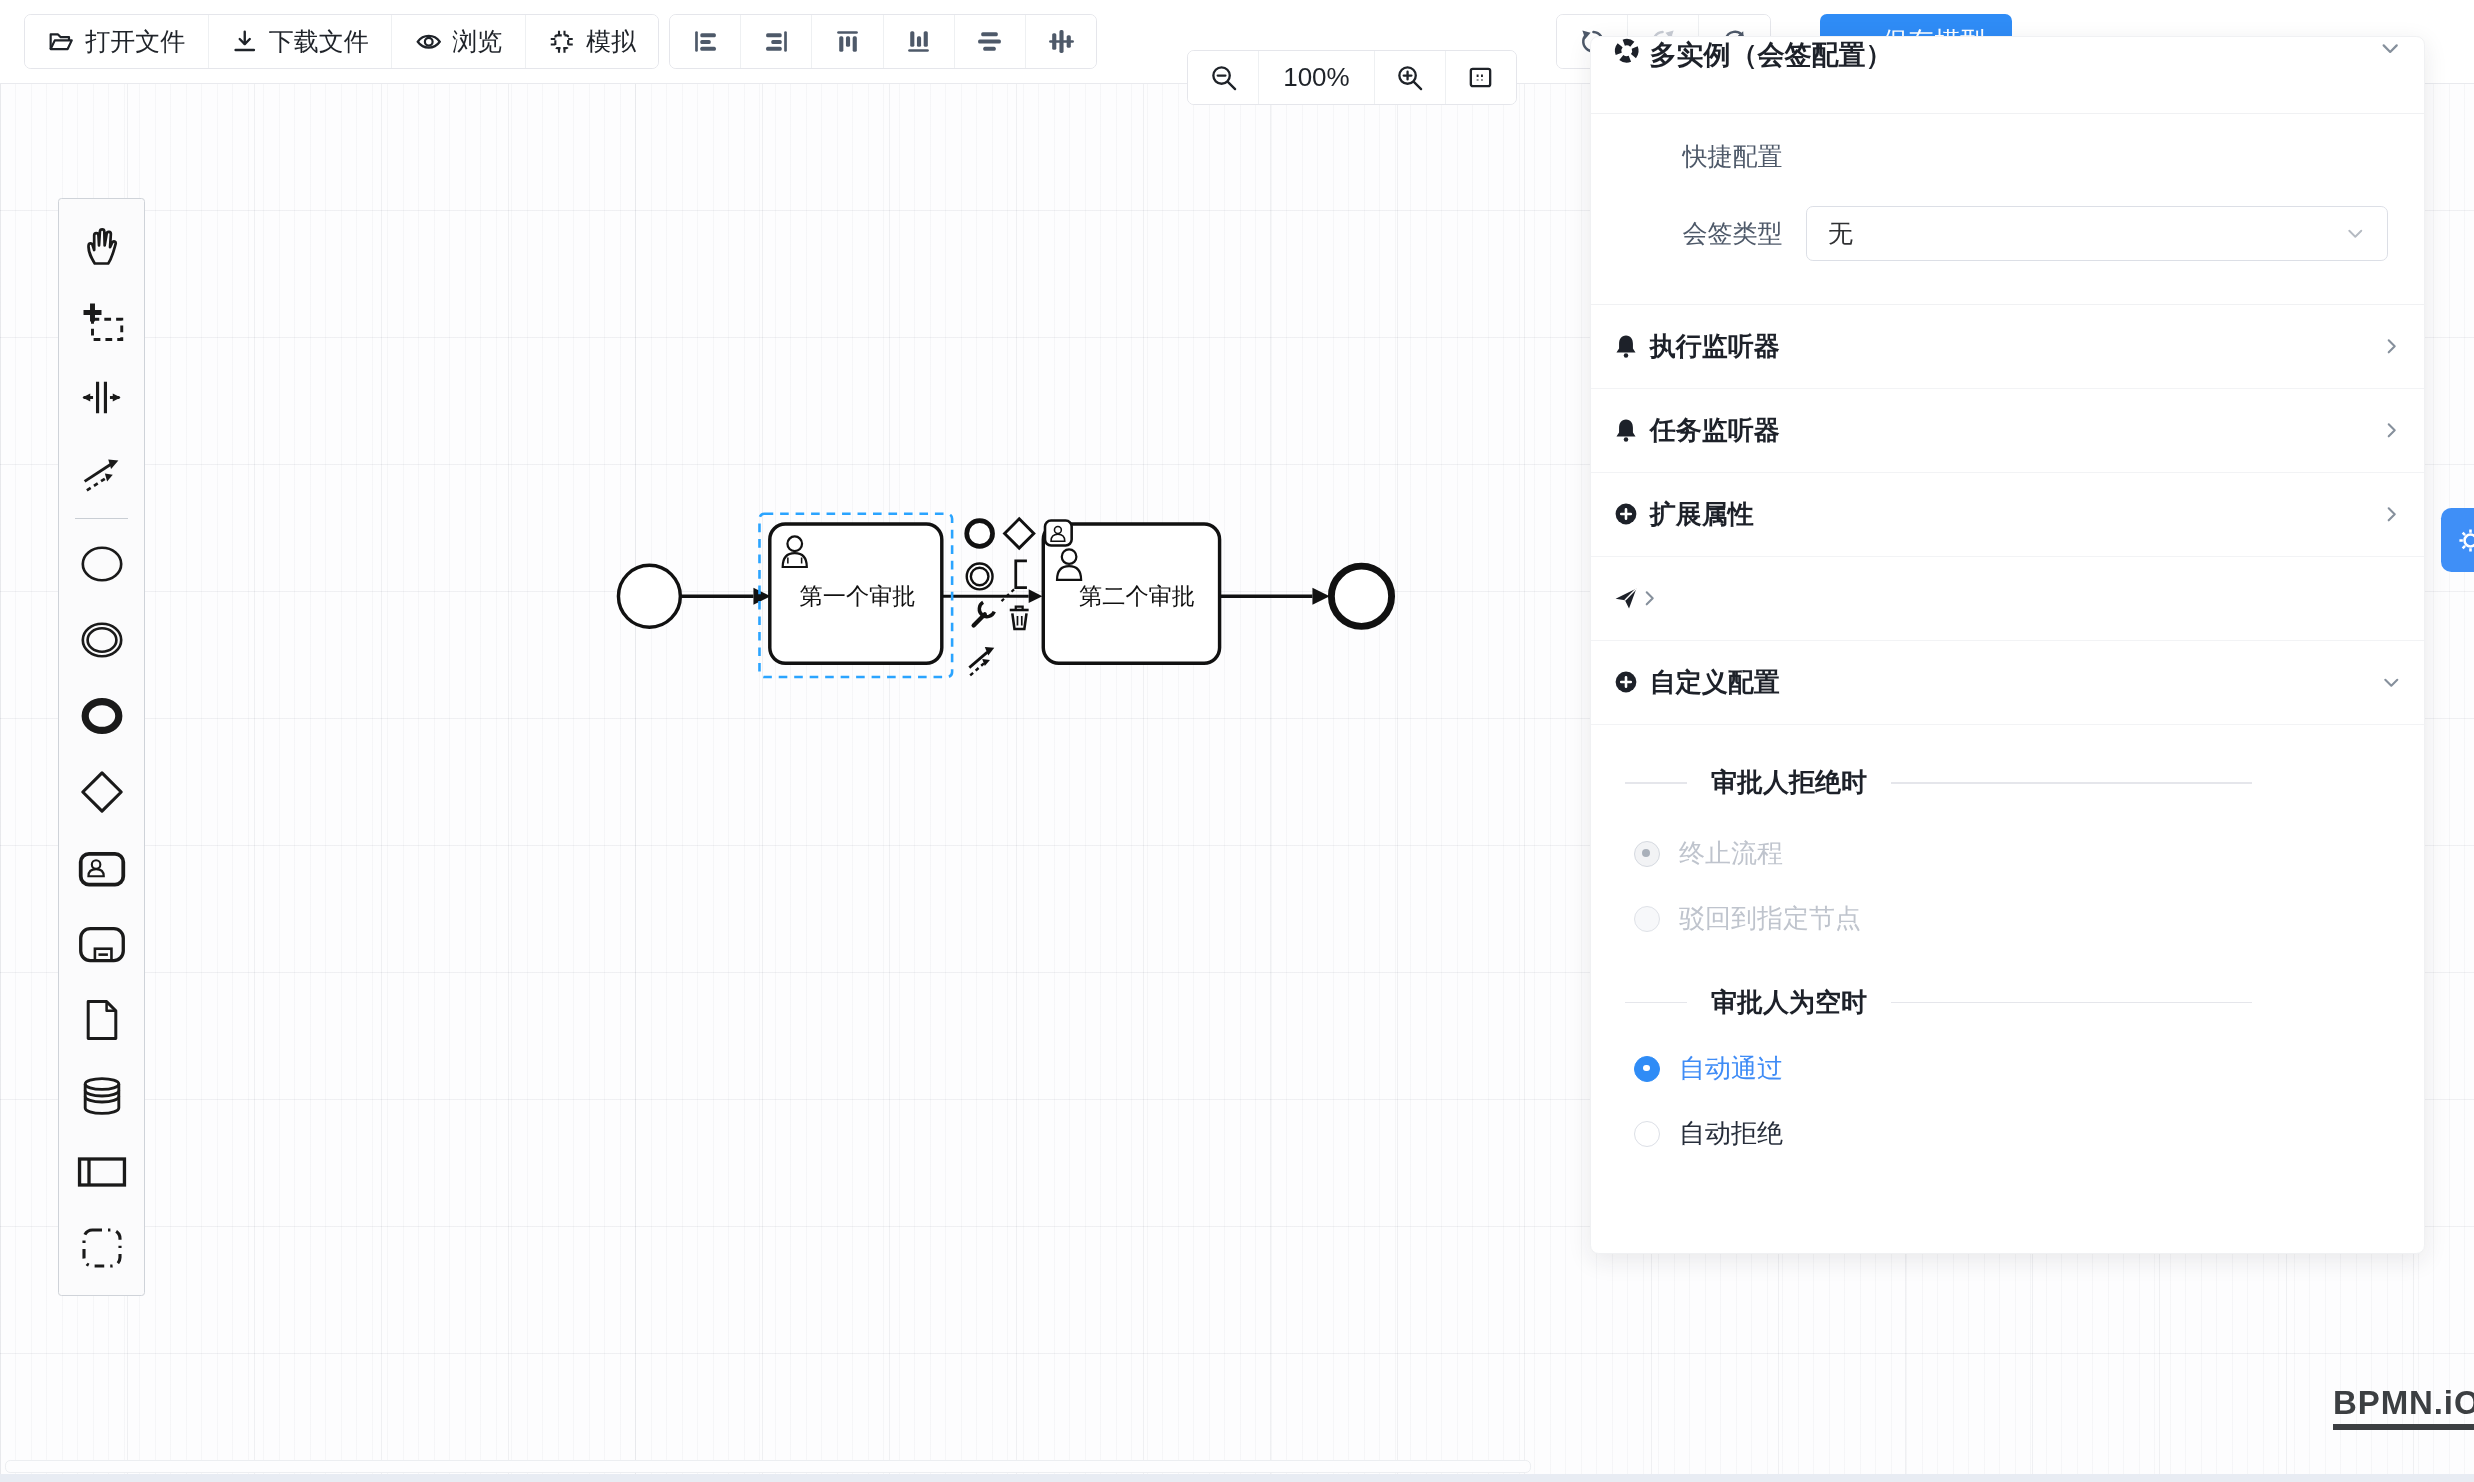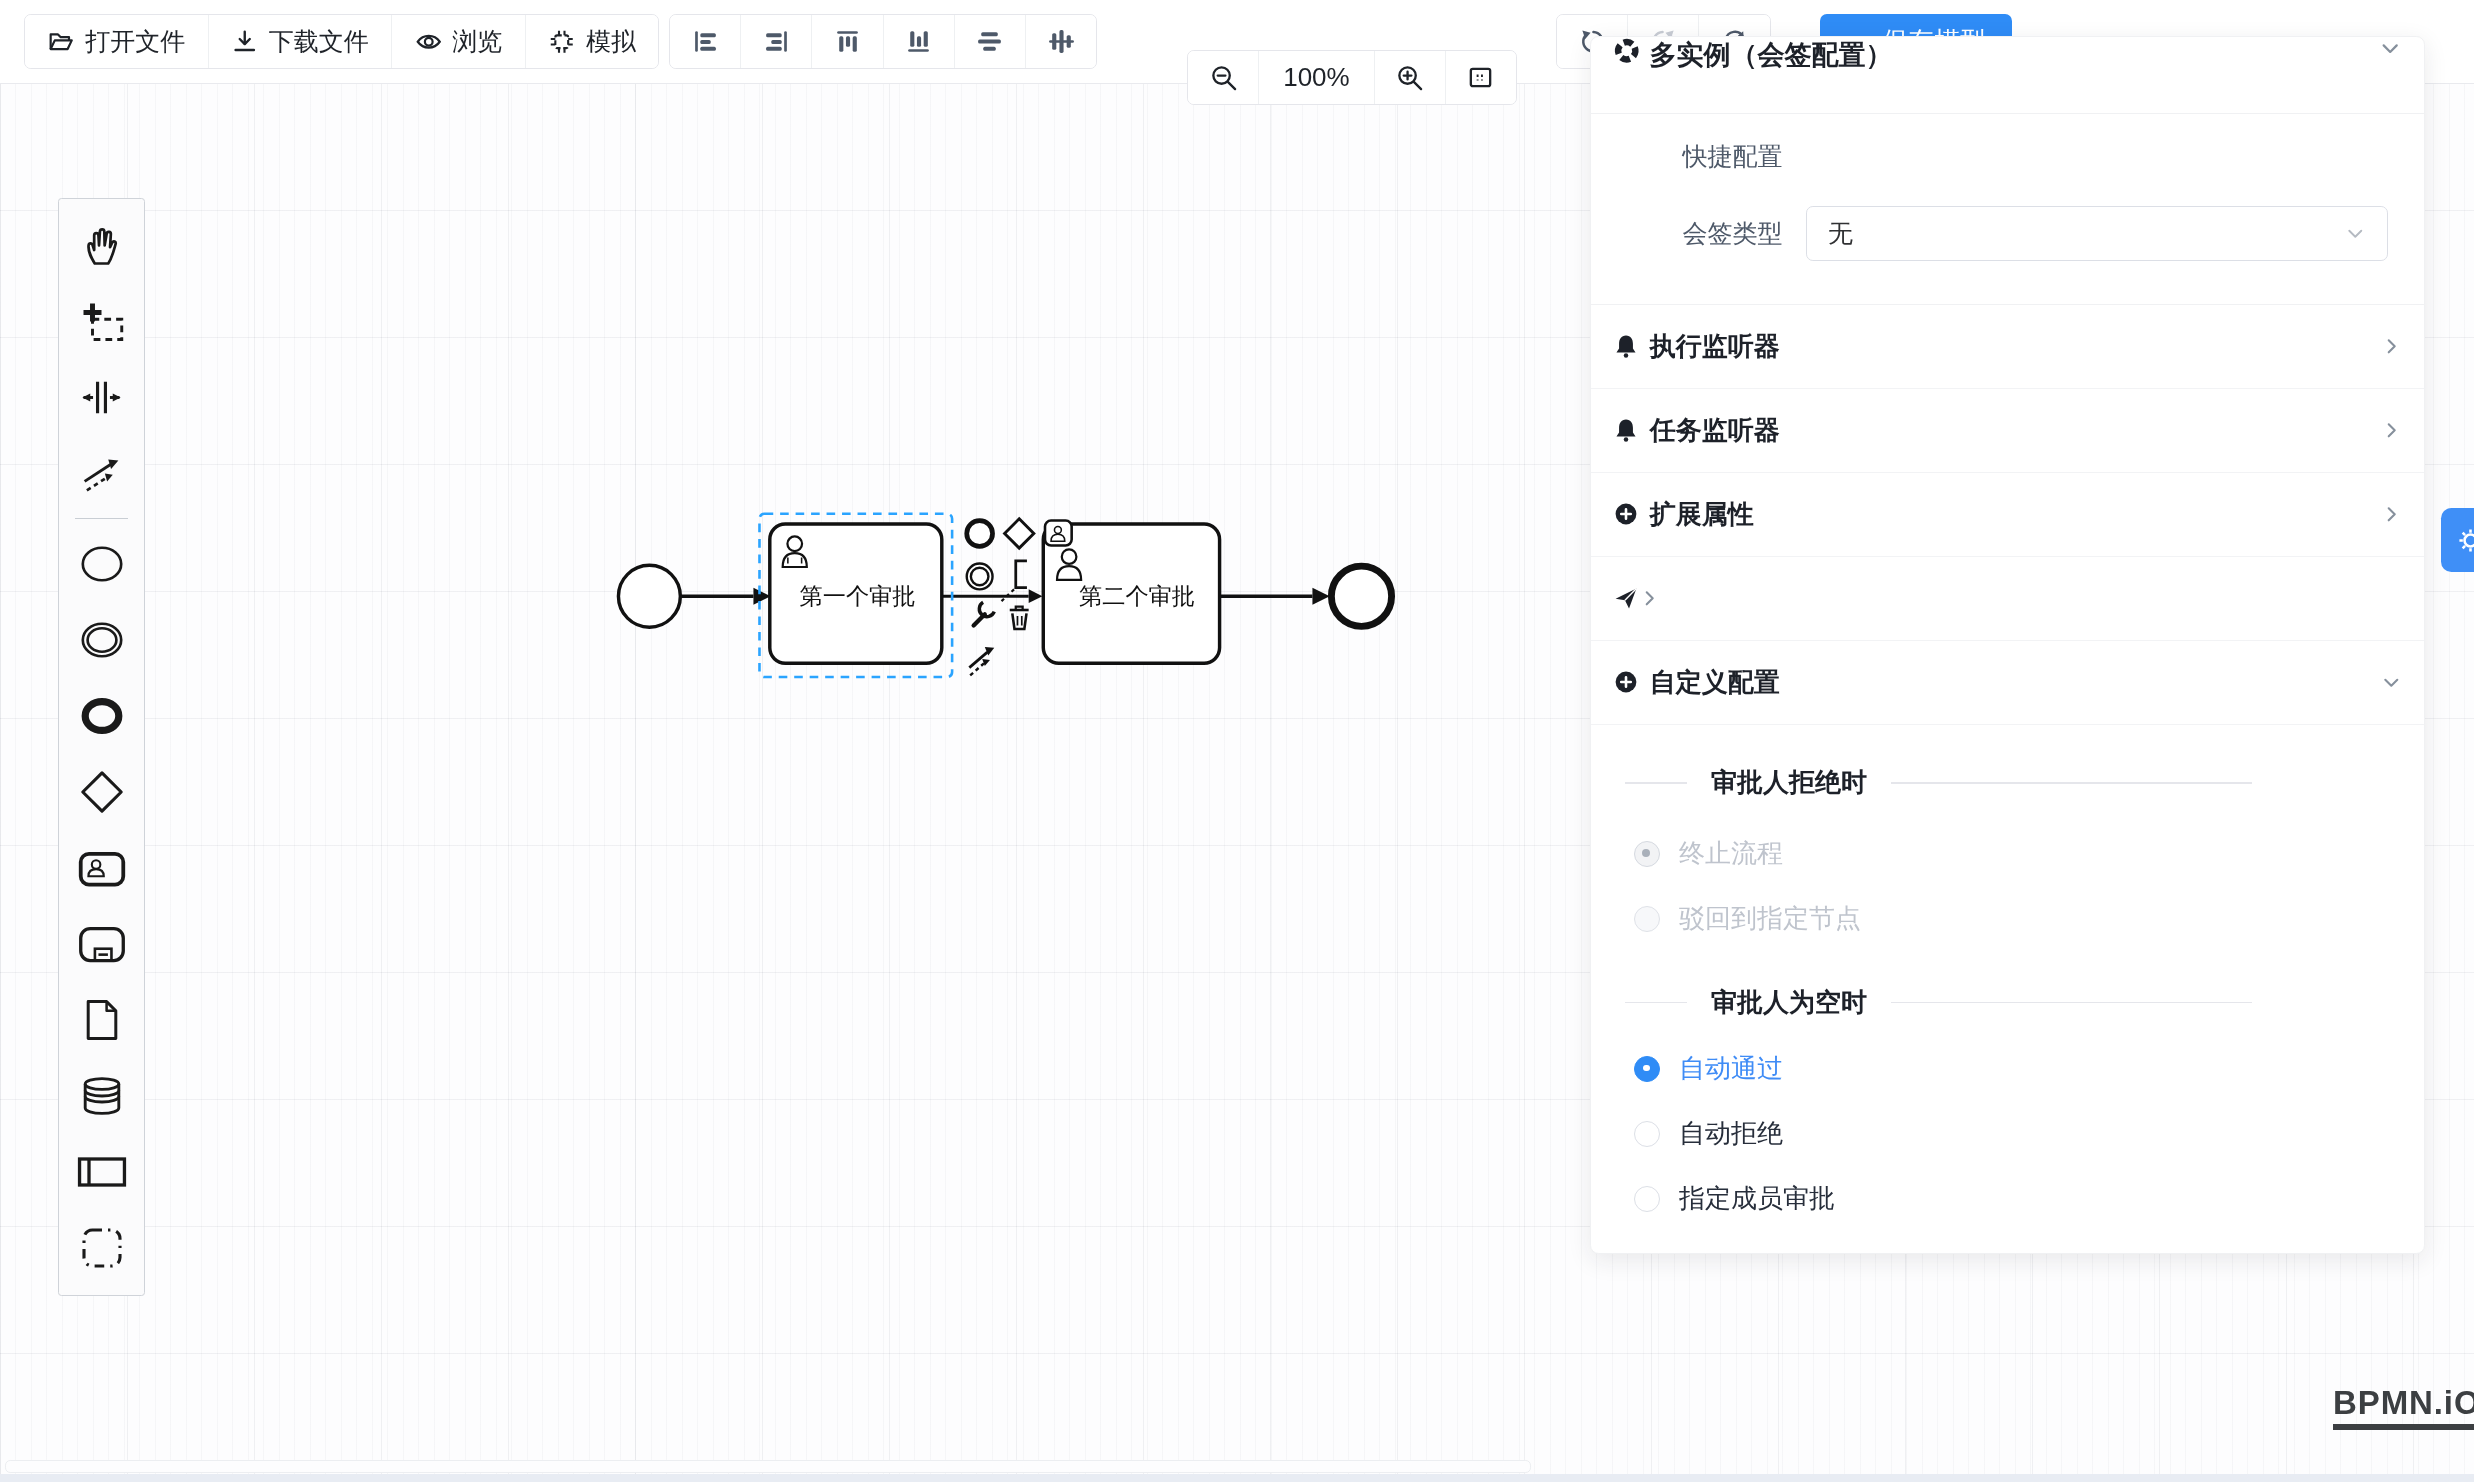--- a/index.html
+++ b/index.html
@@ -562,24 +562,20 @@
     </div>
 
     <div class="radio-row" style="margin-top:17px;">
       <span class="radio checked-blue"></span>
       <span class="radio-label blue">自动通过</span>
     </div>
     <div class="radio-row">
       <span class="radio"></span>
       <span class="radio-label">自动拒绝</span>
     </div>
-    <div class="radio-row">
-      <span class="radio"></span>
-      <span class="radio-label">指定成员审批</span>
-    </div>
   </div>
 
   <div class="gear-tab">
     <span>
       <svg width="29" height="29" viewBox="0 0 34 34" fill="none" stroke="#fff" stroke-width="3">
           <circle cx="17" cy="17" r="7"></circle>
           <path d="M17 4 v4 M17 26 v4 M4 17 h4 M26 17 h4 M7.8 7.8 l2.8 2.8 M23.4 23.4 l2.8 2.8 M26.2 7.8 l-2.8 2.8 M10.6 23.4 l-2.8 2.8"></path>
         </svg>
     </span>
   </div>

